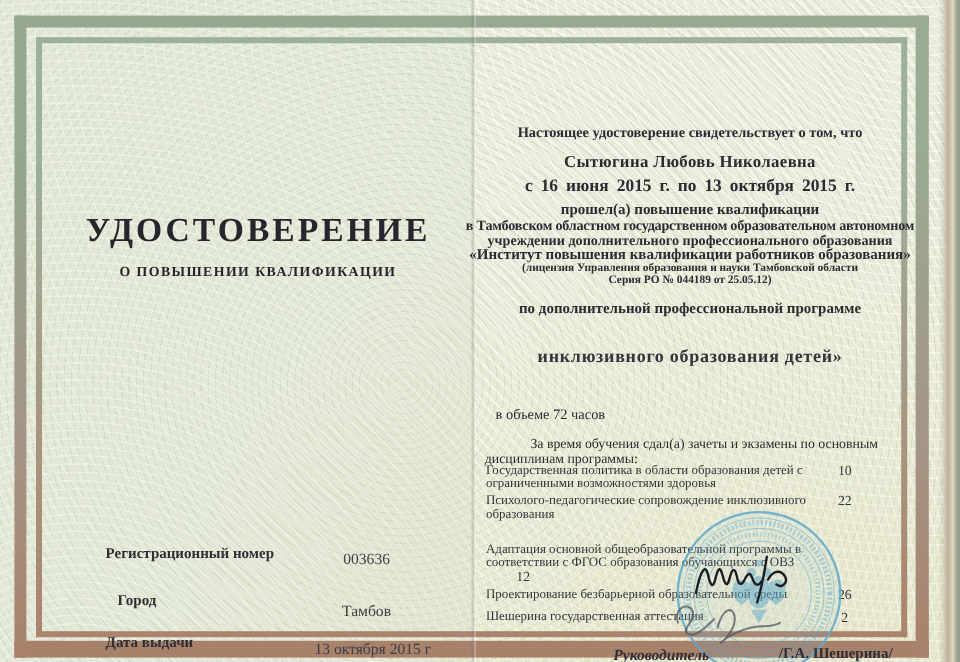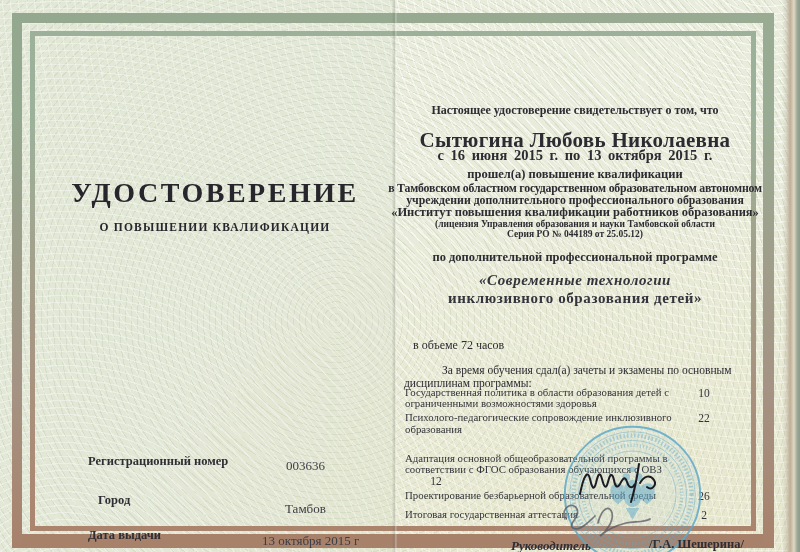--- a/index.html
+++ b/index.html
@@ -32,21 +32,21 @@
   .t{position:absolute;z-index:2;white-space:nowrap;margin-top:48px;}
   .cL{left:215px;transform:translateX(-50%);text-align:center;}
   .cR{left:575px;transform:translateX(-50%);text-align:center;}
 
   .doc-title{top:129px;font-size:28px;font-weight:bold;letter-spacing:2.5px;color:#26262c;}
   .doc-subtitle{top:173px;font-size:11.5px;font-weight:bold;letter-spacing:1.2px;color:#26262c;}
   .field-label{font-size:12.5px;font-weight:600;color:#2e2e34;}
   .field-value{font-size:13px;color:#3c3d45;}
 
   .intro{top:55px;font-size:12px;font-weight:600;}
-  .holder{top:80px;font-size:21px;font-weight:600;letter-spacing:.3px;}
+  .holder{top:80px;font-size:14px;font-weight:600;letter-spacing:.3px;}
   .period{top:99px;font-size:14.5px;font-weight:600;word-spacing:3px;}
   .action{top:119px;font-size:12.5px;font-weight:600;}
   .inst1{top:133px;font-size:11.8px;font-weight:600;letter-spacing:-0.2px;}
   .inst2{top:145px;font-size:11.8px;font-weight:600;}
   .instname{top:157px;font-size:12.5px;font-weight:700;}
   .lic1{top:171px;font-size:9.5px;font-weight:700;}
   .lic2{top:181px;font-size:9.5px;font-weight:700;}
   .proglabel{top:202px;font-size:12.5px;font-weight:600;text-align:center;}
   .prog1{top:224px;font-size:15px;font-weight:600;font-style:italic;letter-spacing:.6px;color:#34353c;}
   .prog2{top:242px;font-size:15px;font-weight:600;letter-spacing:.6px;color:#34353c;}
@@ -96,21 +96,20 @@
   <div class="t cR intro">Настоящее удостоверение свидетельствует о том, что</div>
   <div class="t cR holder">Сытюгина Любовь Николаевна</div>
   <div class="t cR period">с 16 июня 2015 г. по 13 октября 2015 г.</div>
   <div class="t cR action">прошел(а) повышение квалификации</div>
   <div class="t cR inst2">учреждении дополнительного профессионального образования</div>
   <div class="t cR inst1">в Тамбовском областном государственном образовательном автономном</div>
   <div class="t cR instname">«Институт повышения квалификации работников образования»</div>
   <div class="t cR lic1">(лицензия Управления образования и науки Тамбовской области</div>
   <div class="t cR lic2">Серия РО № 044189 от 25.05.12)</div>
   <div class="t cR proglabel">по дополнительной профессиональной программе</div>
-  <div class="t cR prog1">«Современные технологии</div>
   <div class="t cR prog2">инклюзивного образования детей»</div>
   <div class="t volume">в объеме 72 часов</div>
   <div class="t exams">За время обучения сдал(а) зачеты и экзамены по основным дисциплинам программы:</div>
 
   <div class="disc-list" id="disciplines">
       <div class="disc-row">
         <div class="disc-name">Государственная политика в области образования детей с ограниченными возможностями здоровья</div>
         <div class="disc-hours">10</div>
       </div>
       <div class="disc-row">
@@ -119,21 +118,21 @@
       </div>
       <div class="disc-row">
         <div class="disc-name">Адаптация основной общеобразовательной программы в соответствии с ФГОС образования обучающихся с ОВЗ</div>
         <div class="disc-hours">12</div>
       </div>
       <div class="disc-row">
         <div class="disc-name">Проектирование безбарьерной образовательной среды</div>
         <div class="disc-hours">26</div>
       </div>
       <div class="disc-row">
-        <div class="disc-name">Итоговая государственная аттестация</div>
+        <div class="disc-name">Шешерина государственная аттестация</div>
         <div class="disc-hours">2</div>
       </div>
     </div>
 
   <svg class="stamp" viewBox="0 0 150 150">
     <circle cx="75" cy="75" r="70" fill="rgba(125,185,215,0.10)" stroke="#5ea9cb" stroke-width="2" opacity="0.85"></circle>
     <circle cx="75" cy="75" r="65" fill="none" stroke="#5ea9cb" stroke-width="0.8" opacity="0.55"></circle>
     <circle cx="75" cy="75" r="61" fill="none" stroke="#5ea9cb" stroke-width="4.5" opacity="0.45" stroke-dasharray="1.6 2.1"></circle>
     <circle cx="75" cy="75" r="56" fill="none" stroke="#5ea9cb" stroke-width="0.9" opacity="0.55"></circle>
     <circle cx="75" cy="75" r="51" fill="none" stroke="#5ea9cb" stroke-width="3.6" opacity="0.40" stroke-dasharray="1.4 1.9"></circle>

